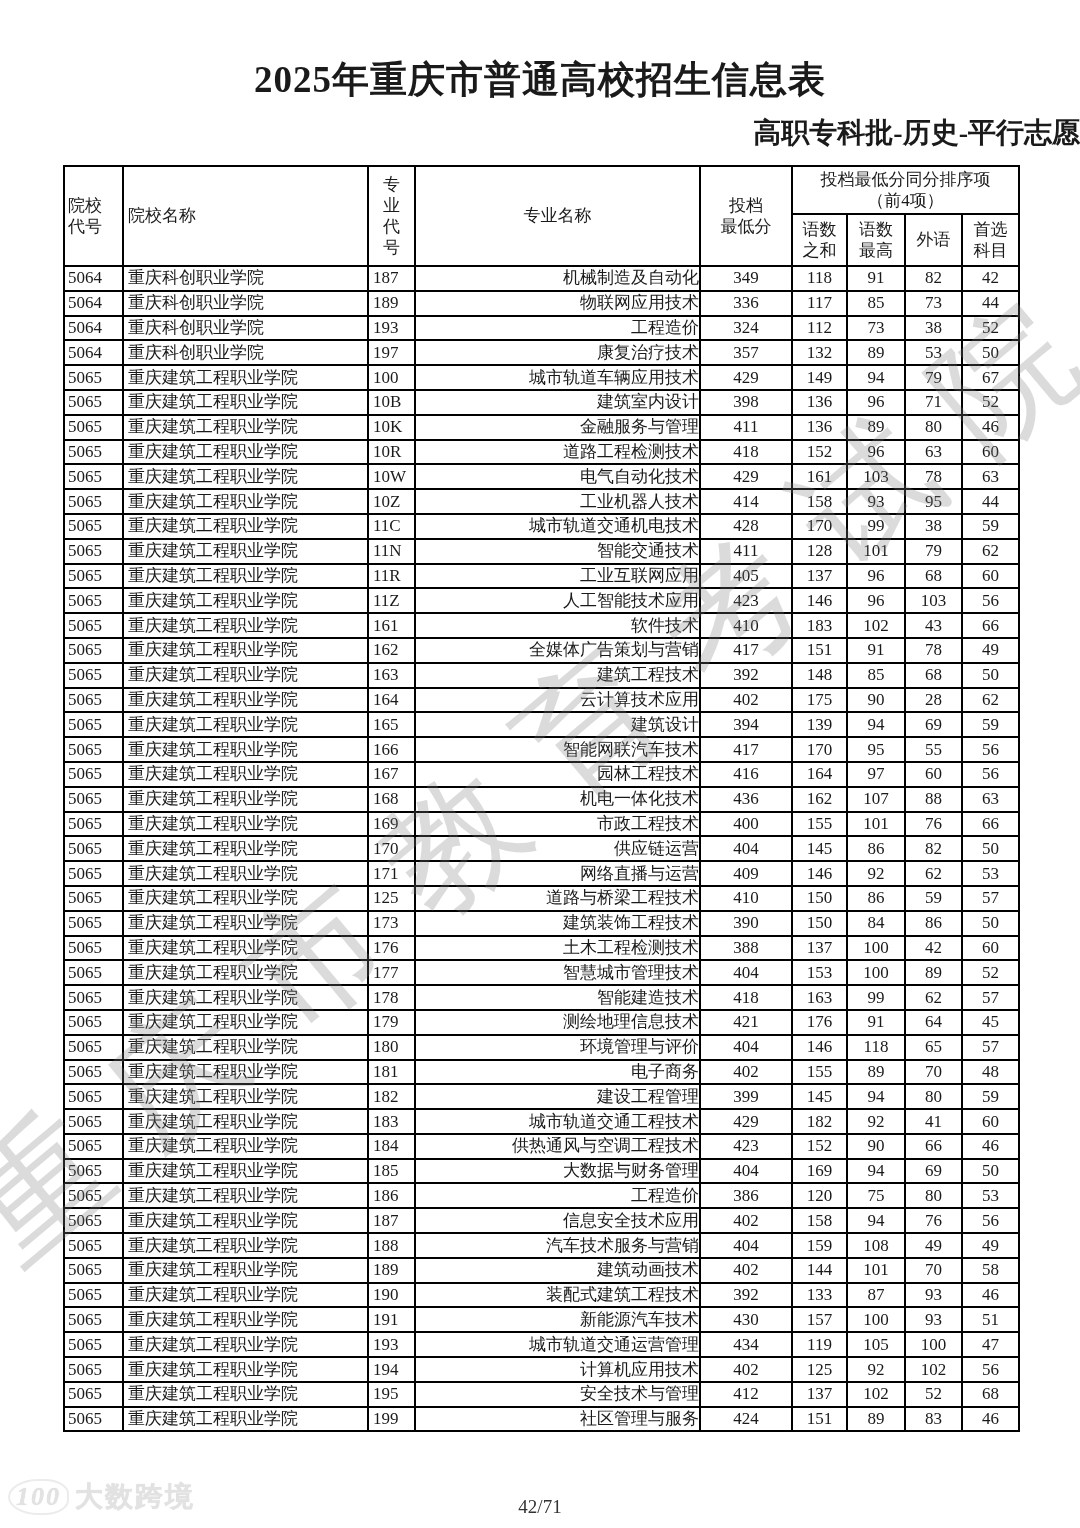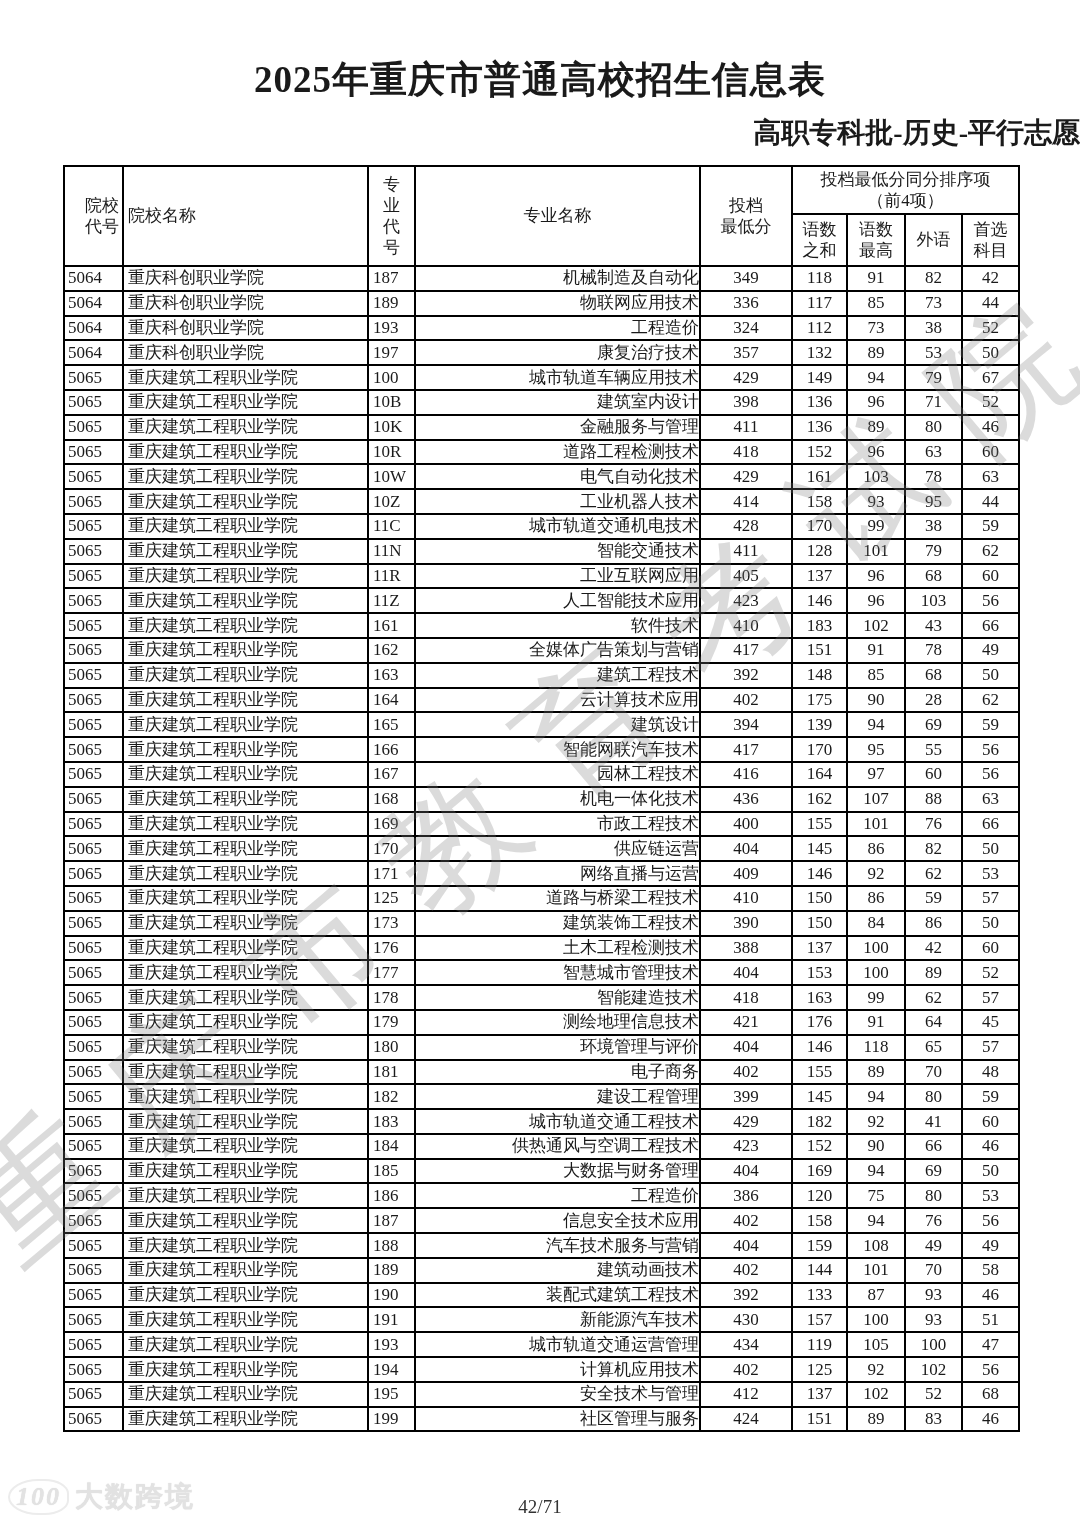--- a/index.html
+++ b/index.html
@@ -63,21 +63,21 @@
   tbody td {
     height: 24.8px;
     line-height: 1.05;
     white-space: nowrap;
   }
   td.c0 { text-align: left; padding-left: 3px; }
   td.c1 { text-align: left; padding-left: 4px; }
   td.c2 { text-align: left; padding-left: 4px; }
   td.c3 { text-align: right; padding-left: 5px; }
   td.c4, td.c5, td.c6, td.c7, td.c8 { text-align: center; }
-  th.h-college-code { text-align: left; padding-left: 20px; }
+  th.h-college-code { text-align: left; padding-left: 3px; }
   th.h-college-name { text-align: left; padding-left: 4px; }
   th.h-major-code { text-align: left; padding-left: 14px; }
   .footer {
     position: absolute;
     top: 1496px;
     left: 0;
     width: 100%;
     text-align: center;
     font-size: 19px;
     color: #333;

